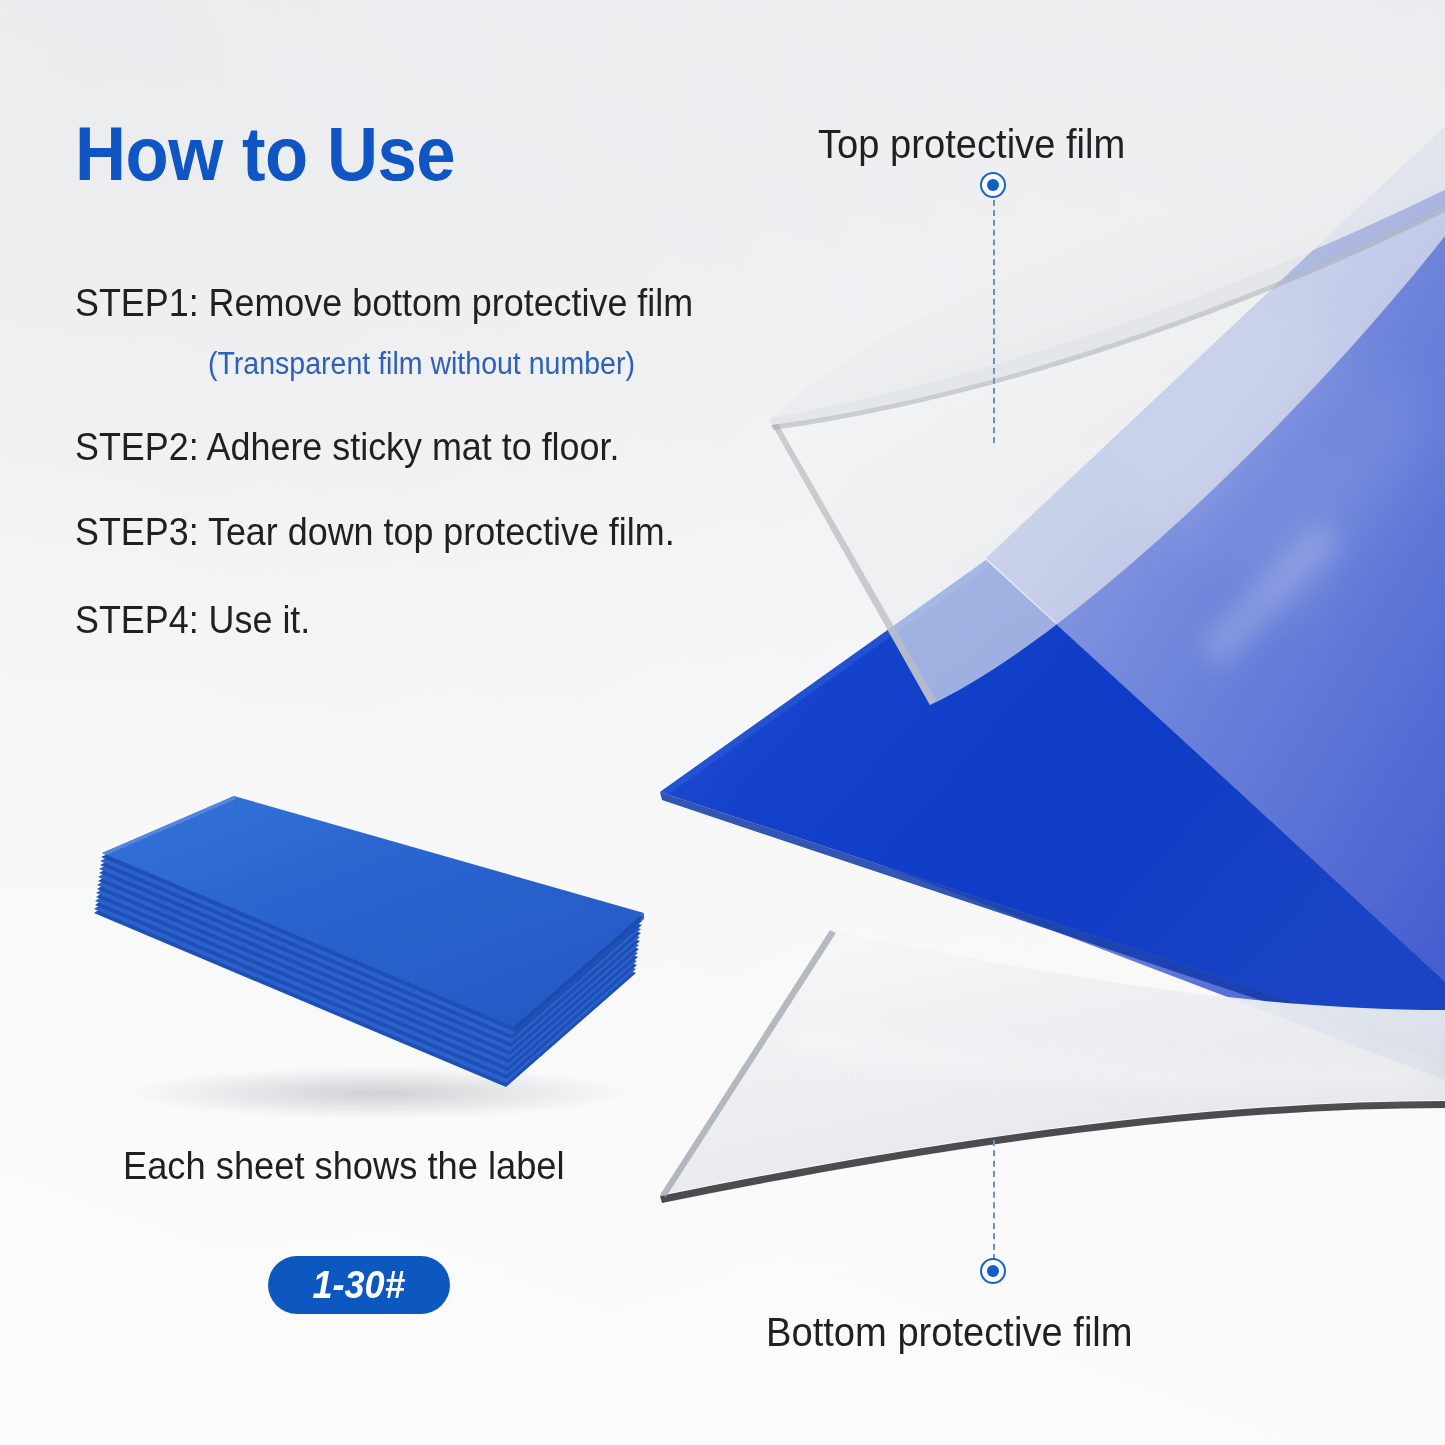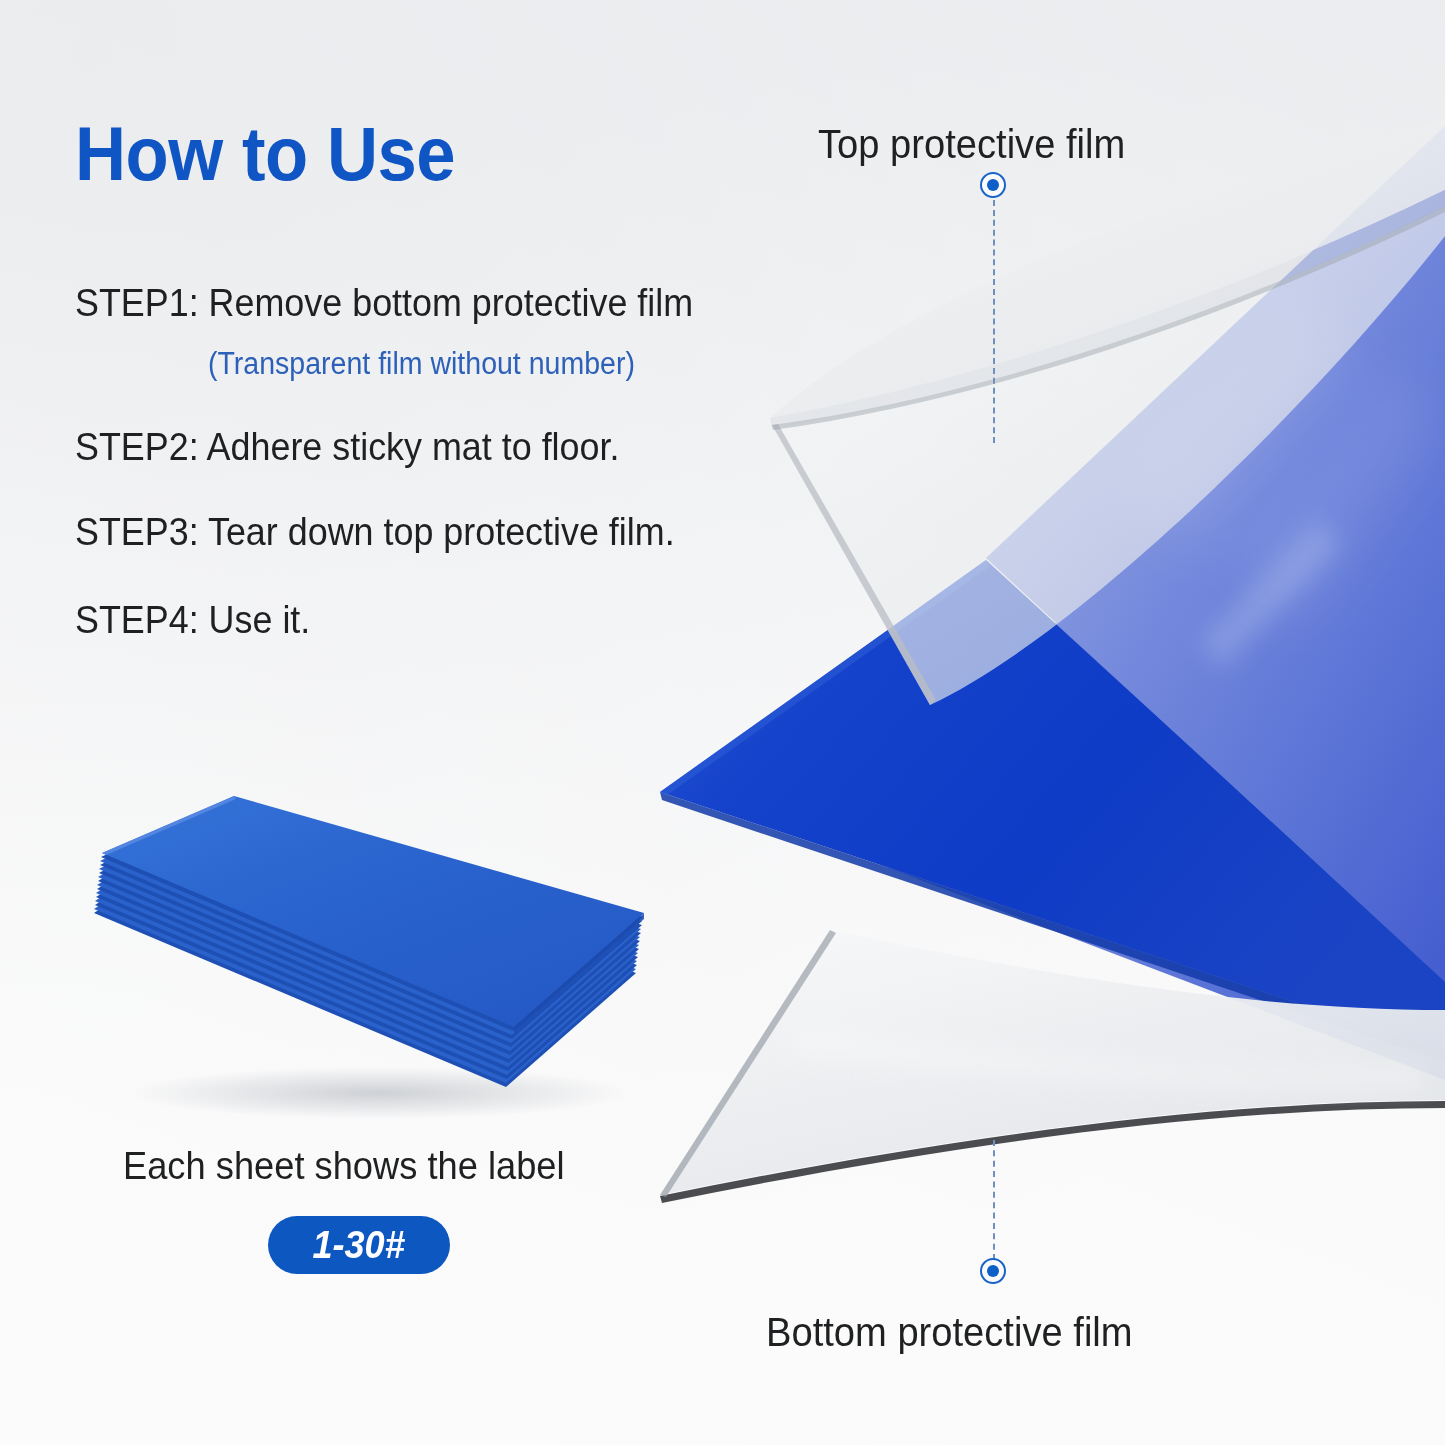--- a/index.html
+++ b/index.html
@@ -48,21 +48,21 @@
   .stack{position:absolute;left:78px;top:795px;width:600px;height:330px;}
   .stack svg{display:block;width:600px;height:330px;overflow:visible;}
 
   .stack-caption{
     position:absolute;left:123px;top:1146px;
     font-size:39px;line-height:1;color:#1f2021;font-weight:400;
     transform:scaleX(.93);transform-origin:left top;
     white-space:nowrap;
   }
   .badge{
-    position:absolute;left:268px;top:1216px;
+    position:absolute;left:268px;top:1256px;
     width:182px;height:58px;border-radius:29px;
     background:#0d57c0;
     display:flex;align-items:center;justify-content:center;
   }
   .badge span{
     color:#ffffff;font-size:38px;font-weight:700;font-style:italic;
     letter-spacing:0px;transform:scaleX(.95);
   }
 
   

